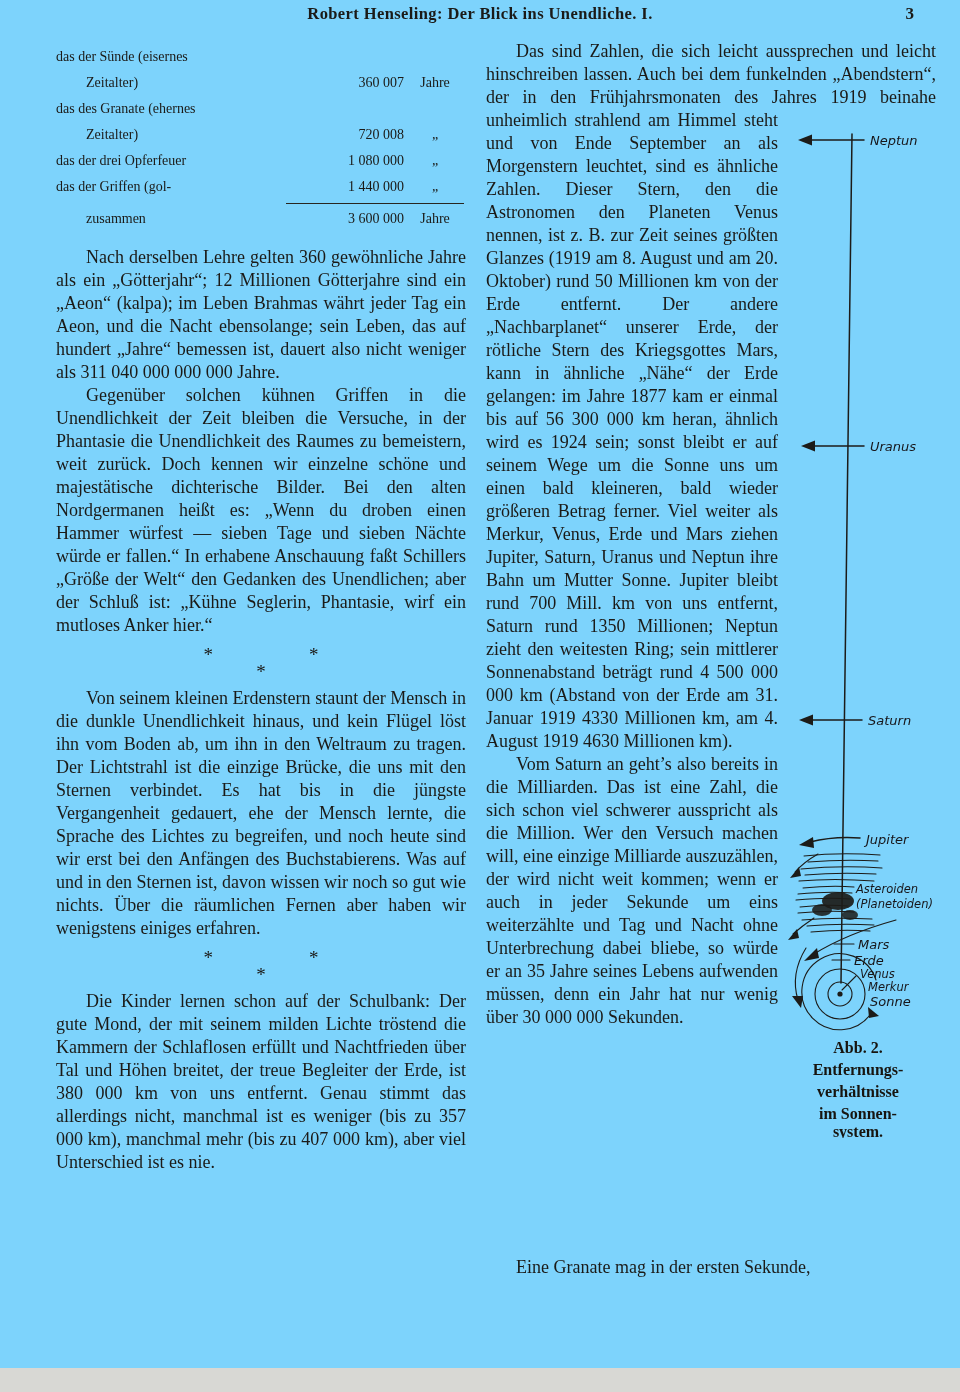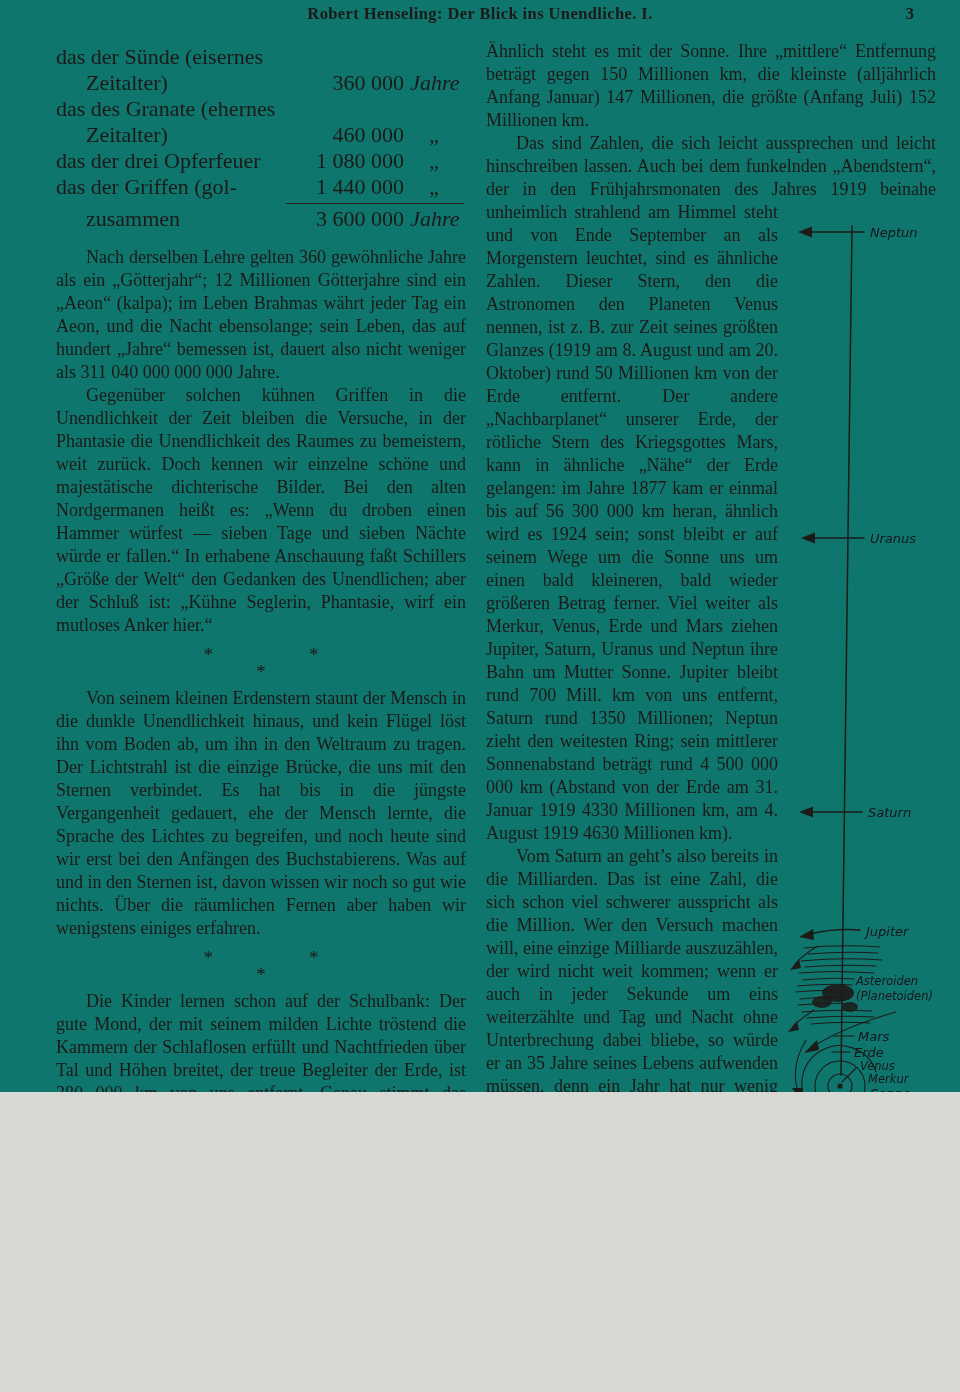--- a/index.html
+++ b/index.html
@@ -1,39 +1,39 @@
 <!DOCTYPE html>
 <html lang="de"><head>
 <meta charset="utf-8">
 <style>
   html,body{margin:0;padding:0;background:#d8d8d4;}
   .page{
-    position:relative; width:960px; height:1092px; margin:0 auto;
-    background:#0f766e; overflow:hidden;
+    position:relative; width:960px; height:1368px; margin:0 auto;
+    background:#7dd3fc; overflow:hidden;
     font-family:"Liberation Serif", serif; color:#1b1a17;
   }
   
   .running-head{position:absolute; top:4px; left:56px; right:56px; text-align:center;
     font-size:16.5px; font-weight:bold; letter-spacing:.4px;}
   .page-number{position:absolute; top:4px; right:46px; font-size:17px; font-weight:bold;}
 
   
   .col-left{position:absolute; left:56px; top:44px; width:410px;}
   .col-right{position:absolute; left:486px; top:40px; width:450px;}
 
   p.body{margin:0; font-size:18px; line-height:23px; text-align:justify; text-indent:30px;}
   p.noindent{text-indent:0;}
 
   
-  .ztable{font-size:22px; line-height:26px; margin:0 0 14px 0;}
+  .ztable{font-size:14px; line-height:26px; margin:0 0 14px 0;}
   .zrow{display:flex; align-items:flex-end;}
   .zlines{flex:1;}
   .zl2{padding-left:30px;}
   .zval{width:96px; text-align:right; white-space:nowrap;}
-  .zunit{width:62px; text-align:center; white-space:nowrap;font-style:italic;}
+  .zunit{width:62px; text-align:center; white-space:nowrap;}
   .zsum-rule{border-top:1.6px solid #28251f; width:178px; margin:3px 0 2px 230px; height:0;}
   .zrow.total .zlines{padding-left:30px;}
 
   
   .stars{text-align:center; margin:9px 0 7px 0; font-size:19px; line-height:18px;}
   .stars .r1 span{display:inline-block;}
   .stars .r1 span + span{margin-left:96px;}
   .stars .r2{line-height:16px;}
 
   
@@ -59,29 +59,29 @@
   <div class="page-number">3</div>
 
   <div class="col-left">
 
     <div class="ztable">
       <div class="zrow">
         <div class="zlines">
           <div>das der Sünde (eisernes</div>
           <div class="zl2">Zeitalter)</div>
         </div>
-        <div class="zval">360 000</div>
+        <div class="zval">360 007</div>
         <div class="zunit">Jahre</div>
       </div>
       <div class="zrow">
         <div class="zlines">
           <div>das des Granate (ehernes</div>
           <div class="zl2">Zeitalter)</div>
         </div>
-        <div class="zval">460 000</div>
+        <div class="zval">720 008</div>
         <div class="zunit">„</div>
       </div>
       <div class="zrow">
         <div class="zlines">
           <div>das der drei Opferfeuer</div>
         </div>
         <div class="zval">1 080 000</div>
         <div class="zunit">„</div>
       </div>
       <div class="zrow">
@@ -112,21 +112,20 @@
     <div class="stars">
       <div class="r1"><span>*</span><span>*</span></div>
       <div class="r2"><span>*</span></div>
     </div>
 
     <p class="body">Die Kinder lernen schon auf der Schulbank: Der gute Mond, der mit seinem milden Lichte tröstend die Kammern der Schlaflosen erfüllt und Nachtfrieden über Tal und Höhen breitet, der treue Begleiter der Erde, ist 380 000 km von uns entfernt. Genau stimmt das allerdings nicht, manchmal ist es weniger (bis zu 357 000 km), manchmal mehr (bis zu 407 000 km), aber viel Unterschied ist es nie.</p>
   </div>
 
   <div class="col-right">
 
-    <p class="body noindent">Ähnlich steht es mit der Sonne. Ihre „mittlere“ Entfernung beträgt gegen 150 Millionen km, die kleinste (alljährlich Anfang Januar) 147 Millionen, die größte (Anfang Juli) 152 Millionen km.</p>
 
     <div class="fig">
       <svg width="152" height="1010" viewBox="0 0 152 1010">
 
         <line class="stroke" x1="68" y1="6" x2="57" y2="855"></line>
 
         <line class="stroke" x1="26" y1="12" x2="80" y2="12"></line>
         <polygon class="fill" points="14,12 28,6.5 28,17.5"></polygon>
         <text class="plab" x="86" y="17">Neptun</text>
 

